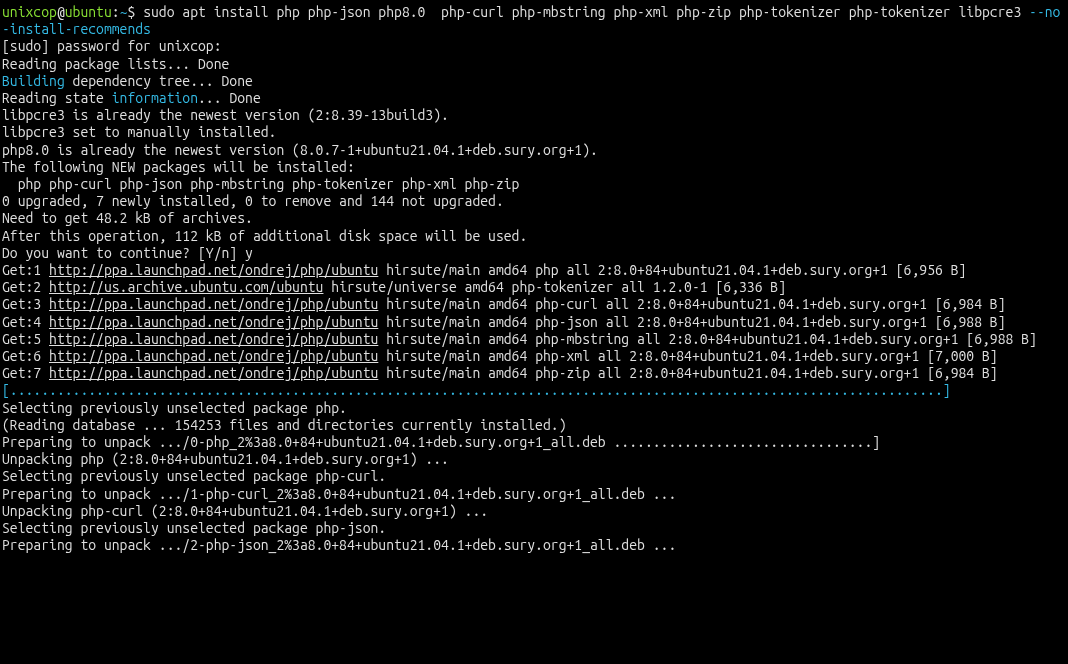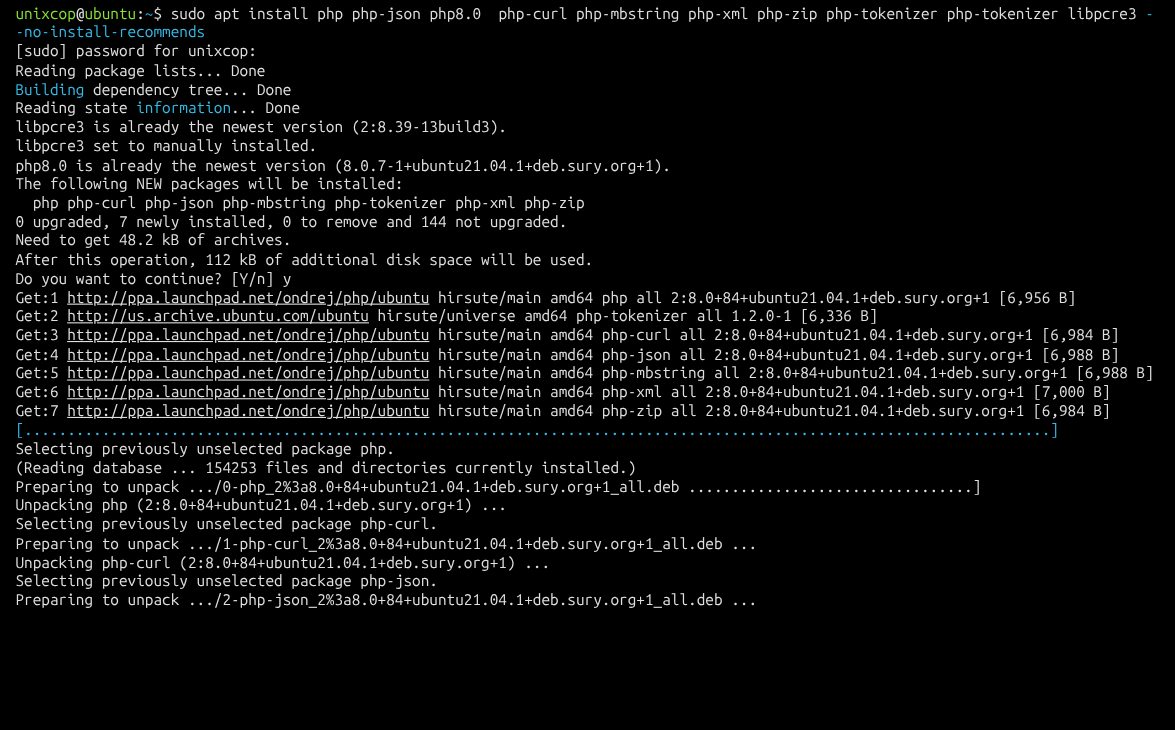--- a/index.html
+++ b/index.html
@@ -9,21 +9,21 @@
     color: #e0e0e0;
     font-family: "Ubuntu Mono", "DejaVu Sans Mono", "Consolas", monospace;
     font-size: 14px;
     line-height: 17.2px;
     width: 1068px;
     height: 664px;
     overflow: hidden;
   }
   pre.terminal {
     margin: 0;
-    padding: 4px 14px;
+    padding: 4px 2px;
     white-space: pre-wrap;
     word-break: break-all;
     font-family: inherit;
   }
   .user   { color: #8ae234; }
   .host   { color: #8ae234; }
   .colon  { color: #e0e0e0; }
   .path   { color: #34bbe6; }
   .prompt { color: #e0e0e0; }
   .opt    { color: #34bbe6; }

